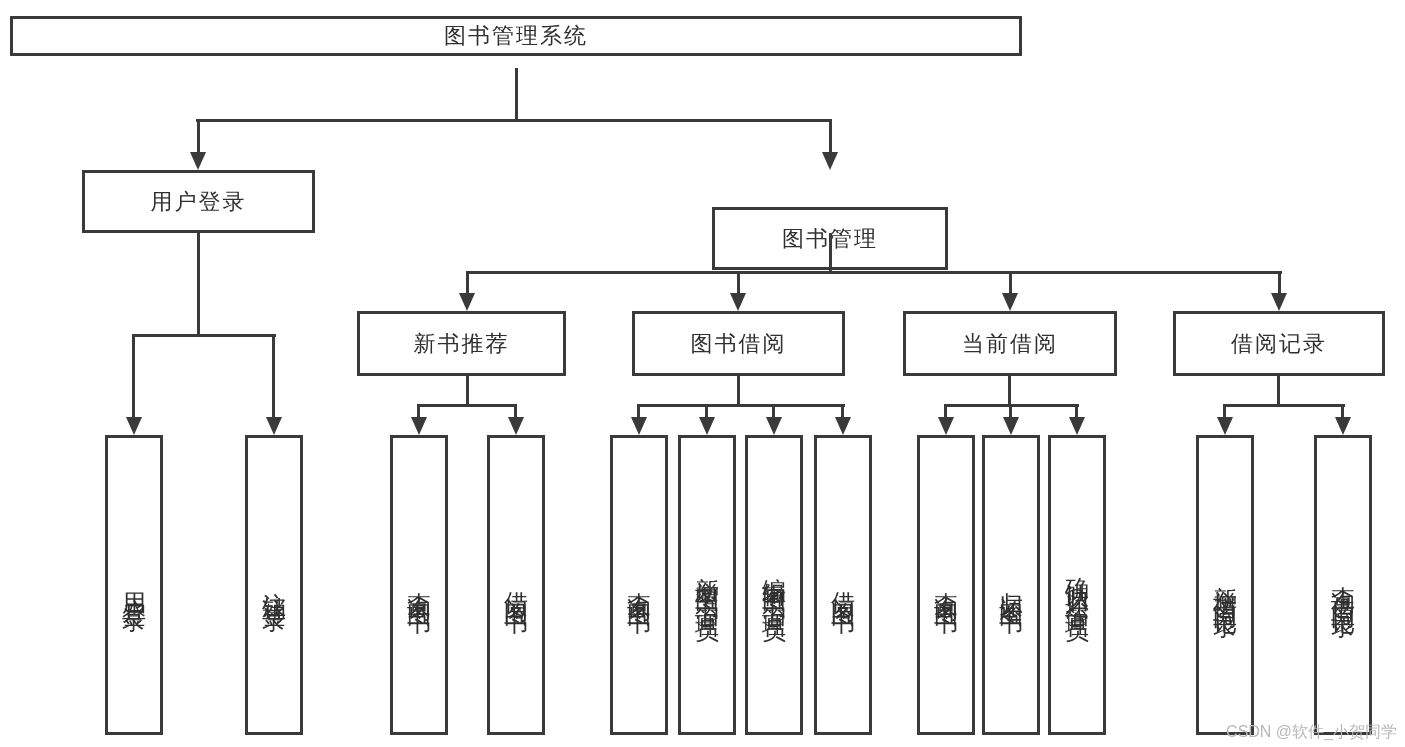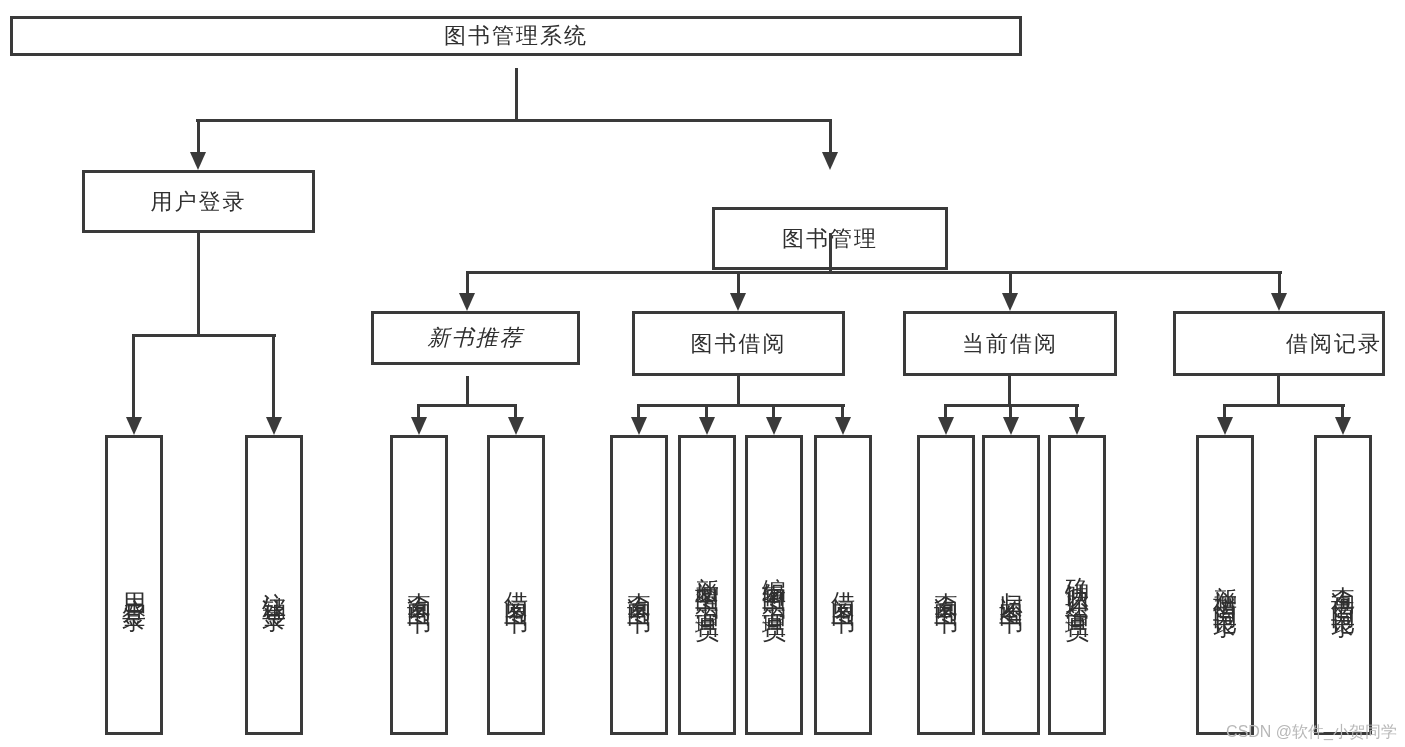--- a/index.html
+++ b/index.html
@@ -80,33 +80,33 @@
   </div>
 
   <div class="box h" style="left:82px; top:170px; width:233px; height:63px;">
     <span>用户登录</span>
   </div>
 
   <div class="box h" style="left:712px; top:170px; width:236px; height:63px;margin-top:37px;">
     <span>图书管理</span>
   </div>
 
-  <div class="box h" style="left:371px; top:311px; width:209px; height:54px;font-style:italic;">
+  <div class="box h" style="left:357px; top:311px; width:209px; height:65px;">
     <span>新书推荐</span>
   </div>
 
   <div class="box h" style="left:903px; top:311px; width:214px; height:65px;">
     <span>当前借阅</span>
   </div>
 
   <div class="box h" style="left:632px; top:311px; width:213px; height:65px;">
     <span>图书借阅</span>
   </div>
 
-  <div class="box h" style="left:1173px; top:311px; width:212px; height:65px;justify-content:flex-end;">
+  <div class="box h" style="left:1173px; top:311px; width:212px; height:65px;">
     <span>借阅记录</span>
   </div>
 
   <div class="box v" style="left:105px; top:435px; width:58px; height:300px;">
     <span>用户登录</span>
   </div>
 
   <div class="box v" style="left:245px; top:435px; width:58px; height:300px;">
     <span>注销登录</span>
   </div>

